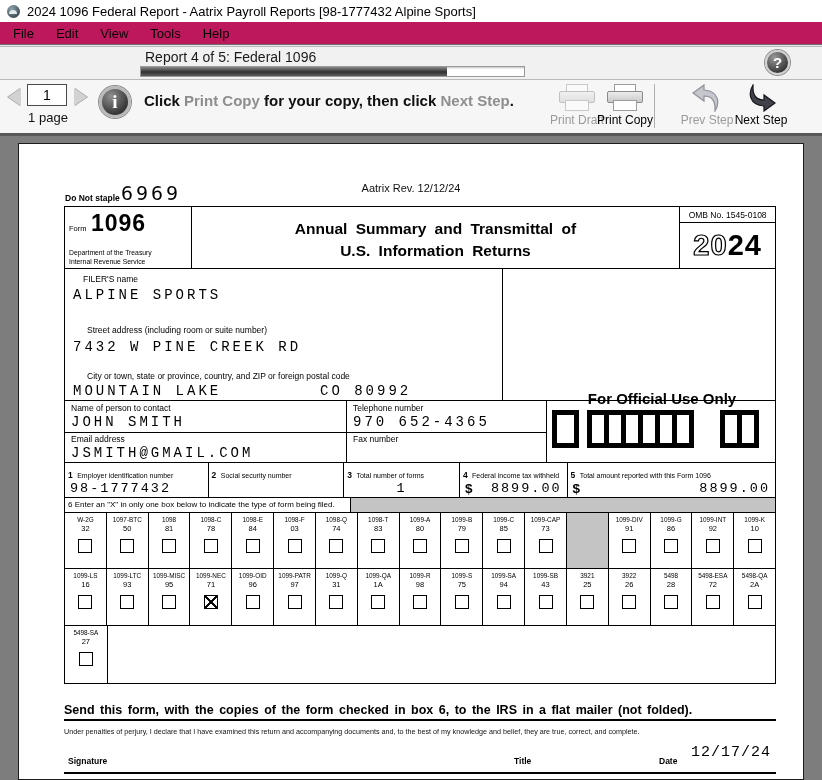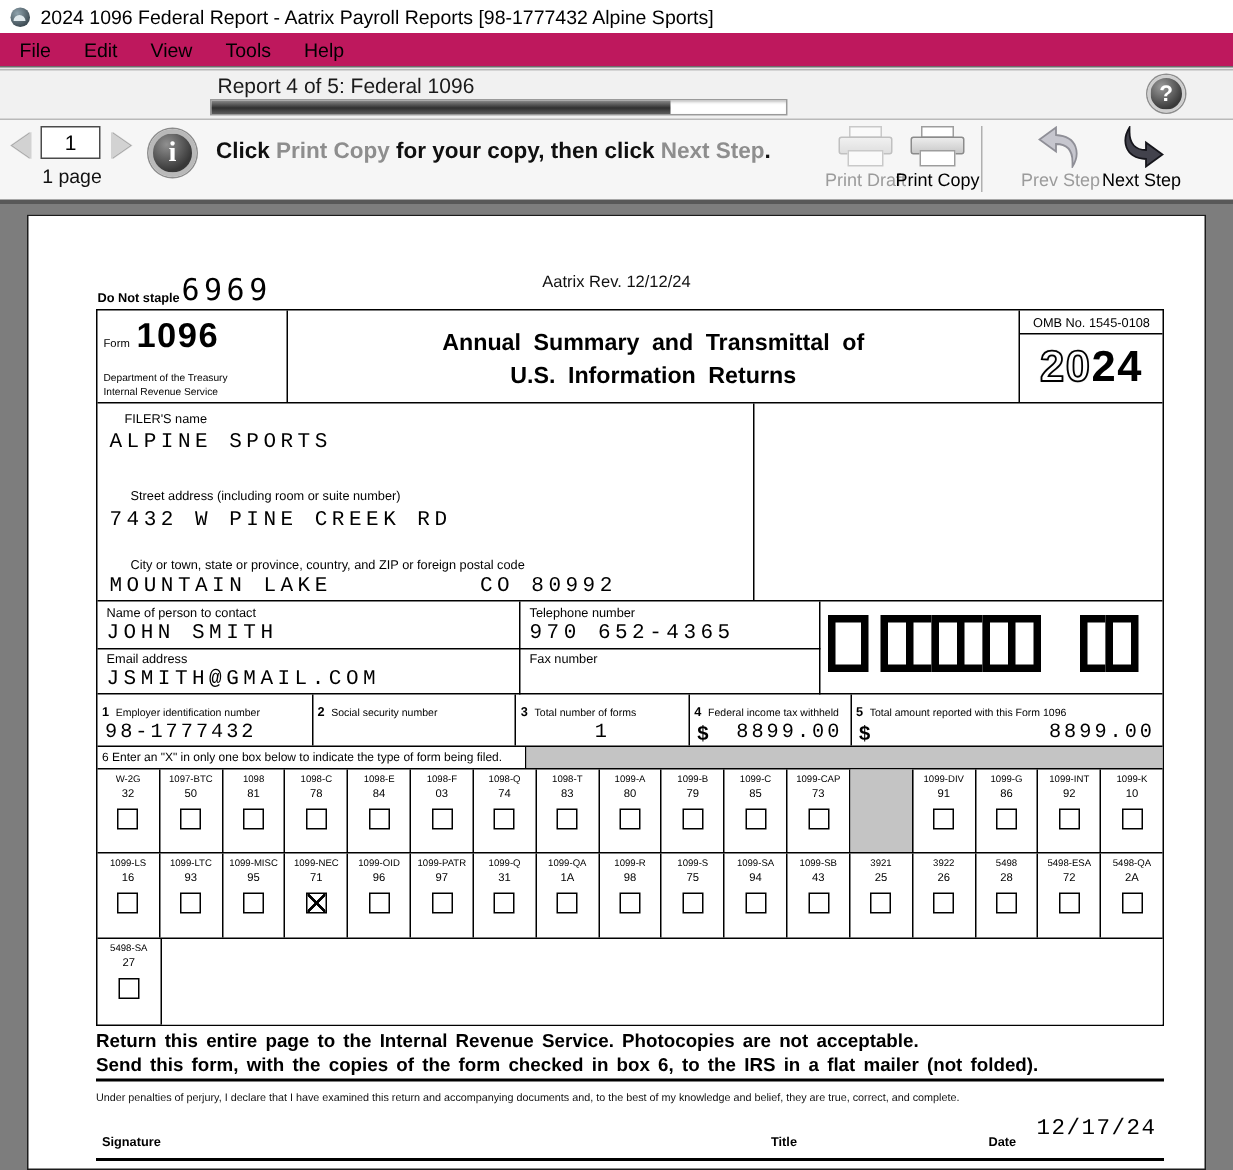--- a/index.html
+++ b/index.html
@@ -251,20 +251,21 @@
             <span class="flabel">Email address</span>
             <span class="fvalue">JSMITH@GMAIL.COM</span>
           </div>
           <div class="c-cell" style="left:282px; top:31px; width:200px; height:31px;">
             <span class="flabel">Fax number</span>
             <span class="fvalue"></span>
           </div>
           <div class="c-hline"></div>
         </div>
 
+        <div class="official-label">For Official Use Only</div>
         <div class="official-boxes" id="official-boxes">
             <div class="ou-group">
               <div class="ou-cell" style="width: 27px;"></div>
             </div>
             <div class="ou-group">
               <div class="ou-cell"></div>
               <div class="ou-cell"></div>
               <div class="ou-cell"></div>
               <div class="ou-cell"></div>
               <div class="ou-cell"></div>
@@ -483,21 +484,20 @@
         <div class="ft-row grid-row grid-row3" id="grid-row-2">
             <div class="gcell" style="flex: 1 1 0%;">
               <div class="gname">5498-SA</div>
               <div class="gcode">27</div>
               <div class="cb"></div>
             </div>
             <div class="gcell filler" style="flex: 16 1 0%;"></div>
           </div>
       </div>
 
-      <div class="return-line" style="top:543px;">Return this entire page to the Internal Revenue Service. Photocopies are not acceptable.</div>
       <div class="return-line" style="top:559px;">Send this form, with the copies of the form checked in box 6, to the IRS in a flat mailer (not folded).</div>
       <div class="footer-divider"></div>
       <div class="perjury">Under penalties of perjury, I declare that I have examined this return and accompanying documents and, to the best of my knowledge and belief, they are true, correct, and complete.</div>
       <span class="sig-label" style="left:49px; top:612px;">Signature</span>
       <span class="sig-label" style="left:495px; top:612px;">Title</span>
       <span class="sig-label" style="left:640px; top:612px;">Date</span>
       <span class="date-value">12/17/24</span>
       <div class="sig-line"></div>
 
     </div>

